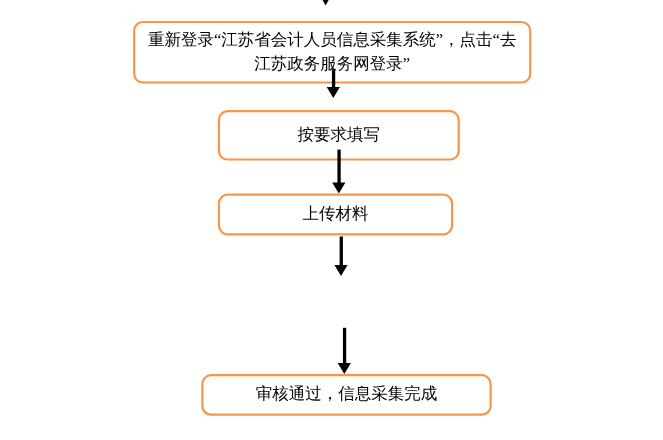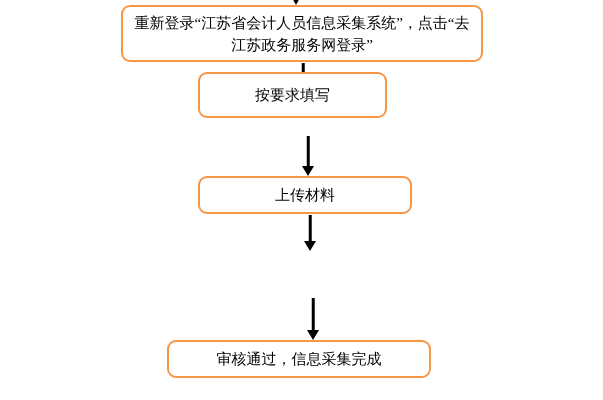--- a/index.html
+++ b/index.html
@@ -60,25 +60,25 @@
     border-top:10px solid var(--arrow);
   }
   .head-only{
     position:absolute;
     width:0;height:0;
     border-left:5px solid transparent;
     border-right:5px solid transparent;
     border-top:9px solid var(--arrow);
   }
   
-  #node-1{left:121px;top:5px;width:362px;height:57px;}
-  #node-2{left:198px;top:72px;width:189px;height:46px;}
+  #node-1{left:121px;top:19px;width:362px;height:57px;}
+  #node-2{left:198px;top:100px;width:220px;height:46px;}
   #node-3{left:198px;top:176px;width:214px;height:38px;}
   #node-4{left:197px;top:251px;width:231px;height:46px;}
-  #node-5{left:167px;top:340px;width:264px;height:38px;}
+  #node-5{left:183px;top:340px;width:264px;height:38px;}
   #arrow-0{left:291px;top:-4px;}
   #arrow-1{left:297px;top:63px;height:26px;}
   #arrow-2{left:302px;top:136px;height:40px;}
   #arrow-3{left:304px;top:215px;height:36px;}
   #arrow-4{left:307px;top:298px;height:42px;}
 </style>
 </head>
 <body>
 
 <div class="canvas">

